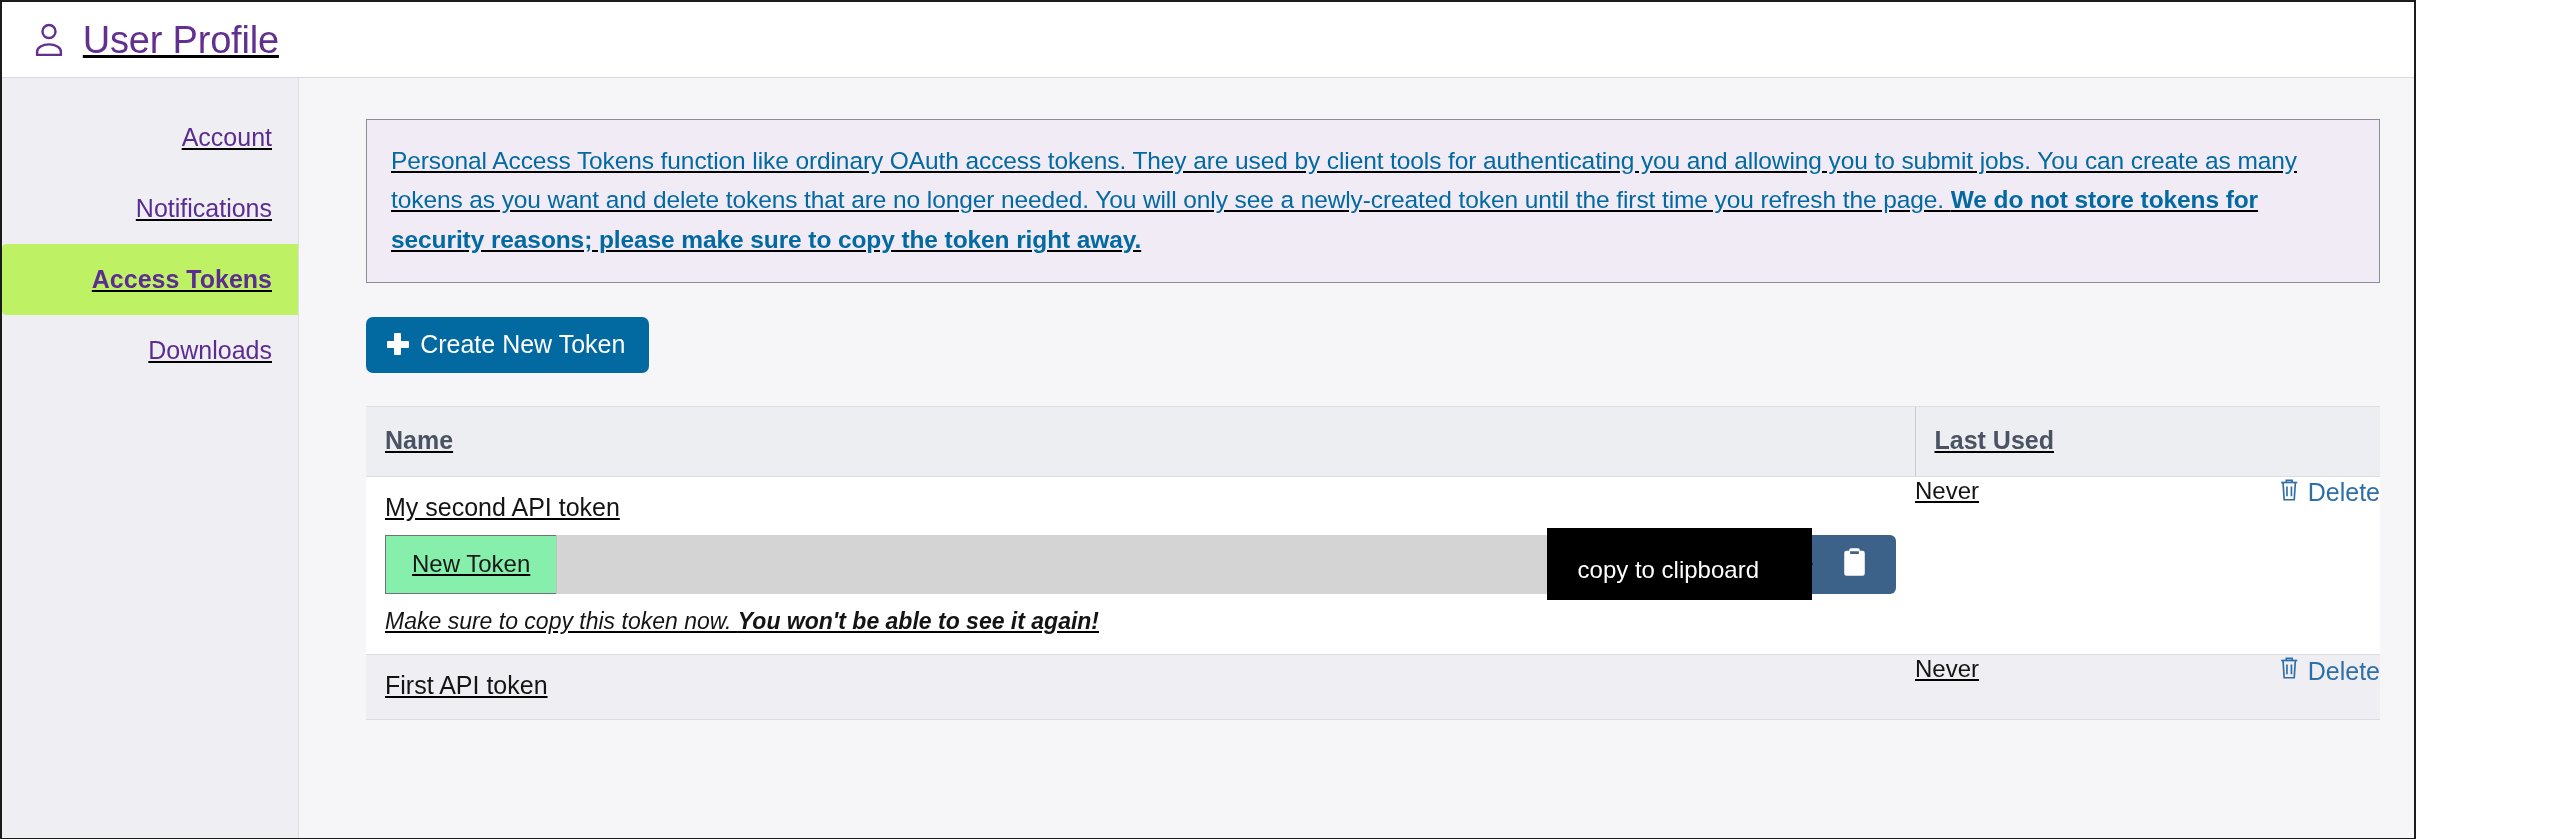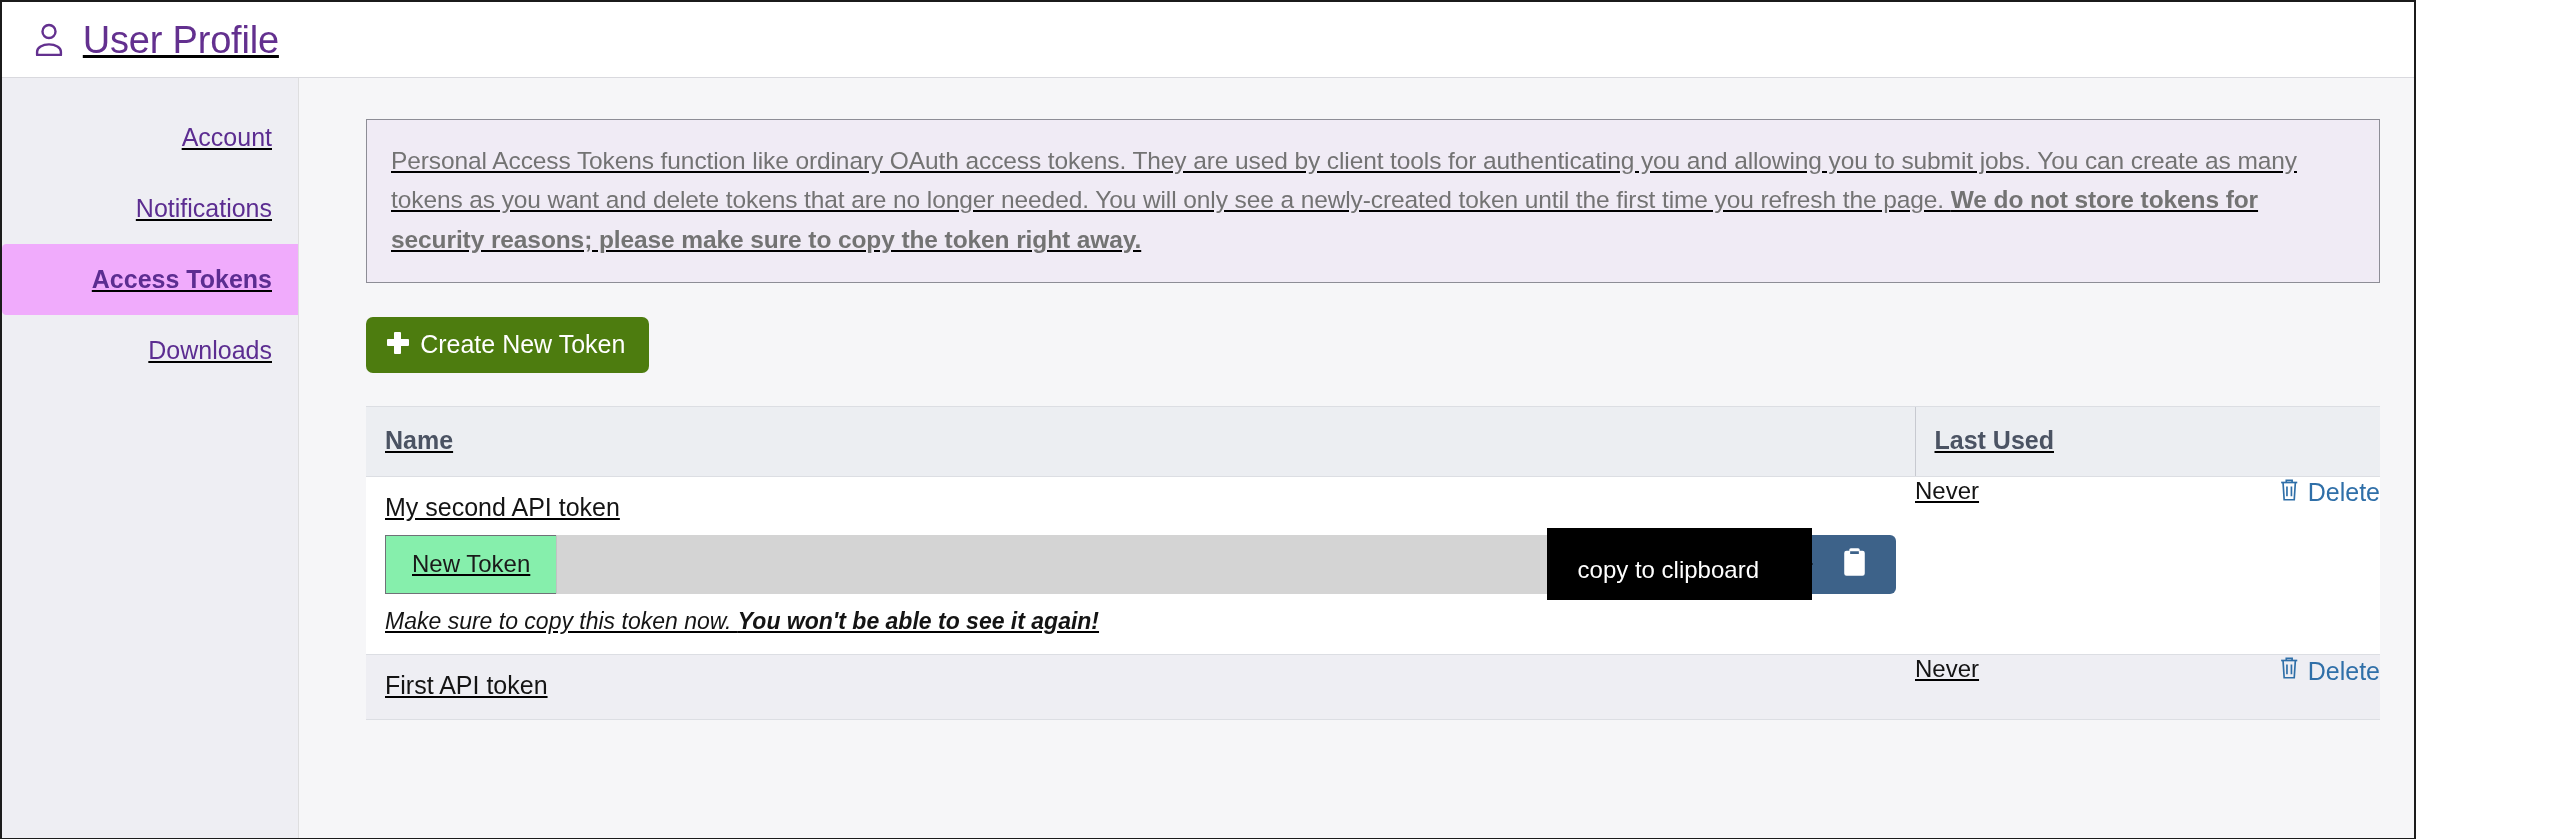--- a/index.html
+++ b/index.html
@@ -78,60 +78,60 @@
     justify-content: flex-end;
     padding-right: 26px;
     box-sizing: border-box;
     color: #5c2d91;
     font-size: 25px;
     font-weight: 400;
     cursor: pointer;
     white-space: nowrap;
   }
   .nav-item.active {
-    background: #f0abfc;
+    background: #bef264;
     font-weight: 700;
     border-radius: 4.3px 0 0 4.3px;
   }
 
   
   .main {
     flex: 1;
     min-width: 0;
     padding: 41px 34px 0 43px;
     box-sizing: border-box;
     display: flex;
     flex-direction: column;
   }
 
   .alert {
     background: #f0ebf5;
     border: 0.9px solid #8d8d96;
     padding: 20.6px 24px 22.4px 24px;
     box-sizing: border-box;
-    color: #737373;
+    color: #0369a1;
     font-size: 24.5px;
     line-height: 1.62;
     letter-spacing: -0.1px;
   }
   .alert b { font-weight: 700; }
 
   .toolbar {
     margin-top: 34px;
   }
   .btn-create {
-    background: #4d7c0f;
+    background: #0369a1;
     color: #ffffff;
     border: none;
     border-radius: 6.9px;
     font-family: inherit;
     font-size: 25px;
     padding: 14.6px 24px 16.3px 20.6px;
     display: inline-flex;
-    align-items: flex-start;
+    align-items: center;
     gap: 11.2px;
     cursor: pointer;
     line-height: 1;
   }
   .plus-icon {
     display: inline-block;
     width: 22.4px;
     height: 22.4px;
     position: relative;
   }

